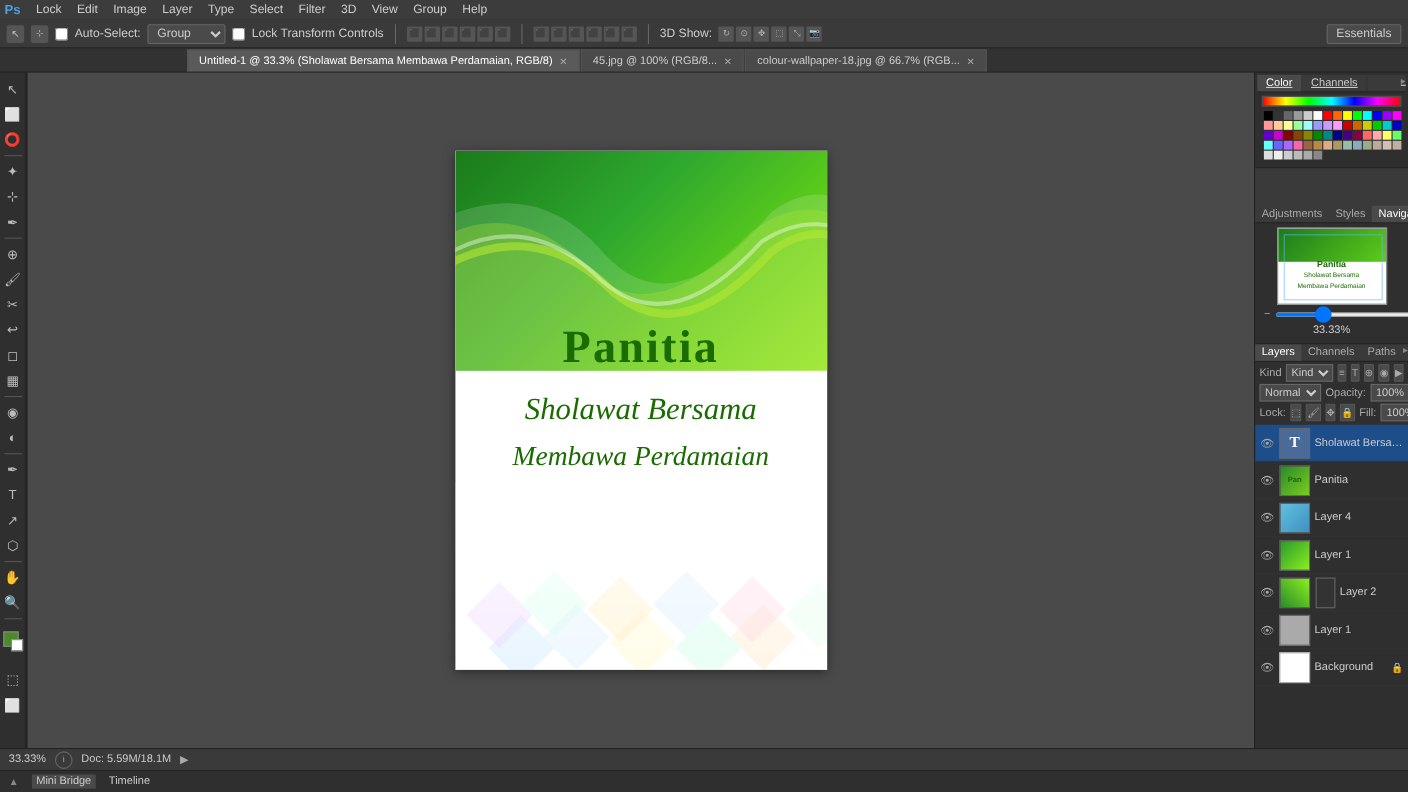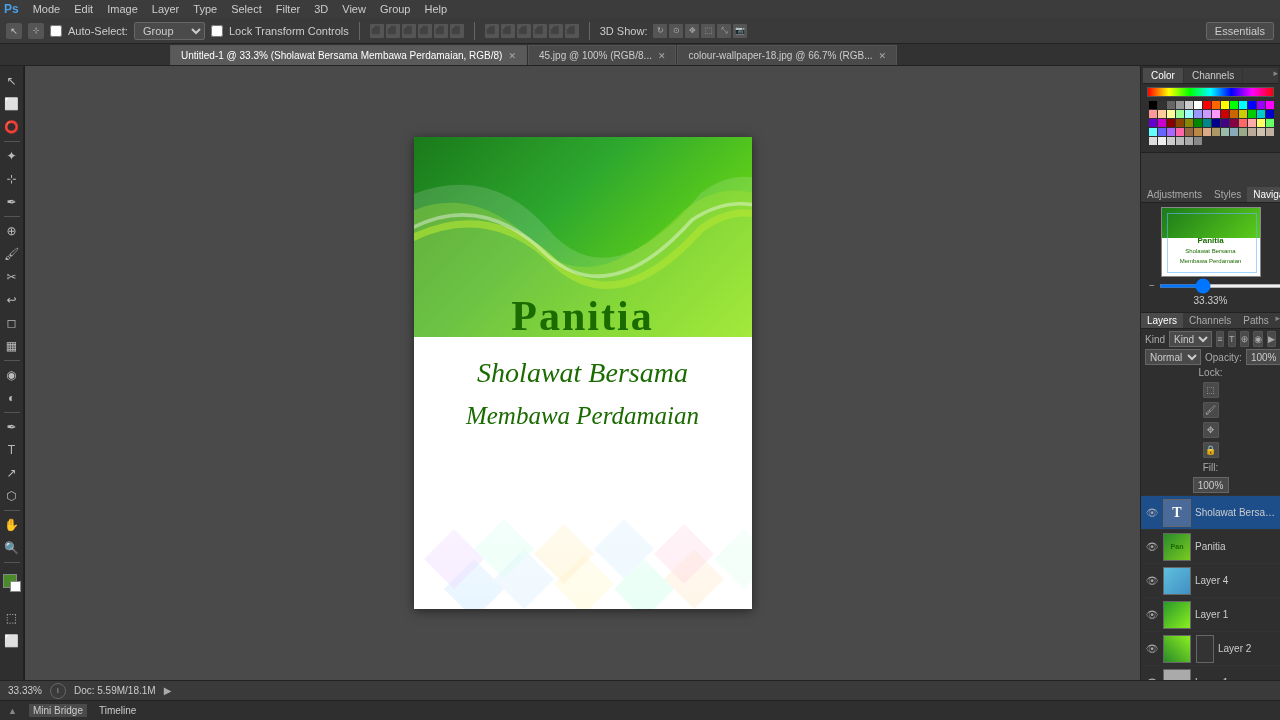--- a/index.html
+++ b/index.html
@@ -414,21 +414,20 @@
       background: #4a4a4a;
       border: 1px solid #666;
       color: #ccc;
       font-size: 10px;
       text-align: center;
     }
     .layers-row3 {
       display: flex;
       align-items: center;
       gap: 4px;
-      flex-direction: column;
     }
     .lock-label { font-size: 10px; color: #aaa; }
     .fill-label { font-size: 10px; color: #aaa; }
     .fill-input {
       width: 36px; height: 16px;
       background: #4a4a4a;
       border: 1px solid #666;
       color: #ccc;
       font-size: 10px;
       text-align: center;
@@ -546,21 +545,21 @@
     .thumb-layer2a { background: linear-gradient(45deg, #2a8a2a, #8aee20); }
     .thumb-layer2b { background: #333; }
     .thumb-layer1 { background: #aaa; }
     .thumb-bg { background: #fff; border: 1px solid #aaa; }
   </style>
 </head>
 <body>
 
 <div id="menu-bar">
   <span class="ps-logo">Ps</span>
-  <span class="menu-item">Mode</span>
+  <span class="menu-item">Lock</span>
   <span class="menu-item">Edit</span>
   <span class="menu-item">Image</span>
   <span class="menu-item">Layer</span>
   <span class="menu-item">Type</span>
   <span class="menu-item">Select</span>
   <span class="menu-item">Filter</span>
   <span class="menu-item">3D</span>
   <span class="menu-item">View</span>
   <span class="menu-item">Group</span>
   <span class="menu-item">Help</span>
@@ -696,21 +695,21 @@
     </svg>
 
     <div class="canvas-text-panitia">Panitia</div>
     <div class="canvas-text-sholawat">Sholawat Bersama</div>
     <div class="canvas-text-membawa">Membawa Perdamaian</div>
   </div>
 </div>
 
 <div id="right-panel" style="position:absolute;right:0;top:66px;width:140px;bottom:40px;background:#2f2f2f;border-left:1px solid #222;display:flex;flex-direction:column;overflow:hidden;">
 
-  <div id="color-swatches" style="border-bottom:1px solid #222;">
+  <div id="color-swatches" style="border-bottom:1px solid #222;text-decoration:underline;">
     <div class="panel-tabs-row">
       <div class="panel-tab active">Color</div>
       <div class="panel-tab">Channels</div>
       <div class="panel-collapse">▸</div>
     </div>
     <div style="padding:3px 4px;">
 
       <div style="height:10px;background:linear-gradient(to right,#f00,#ff0,#0f0,#0ff,#00f,#f0f,#f00);margin-bottom:2px;border:1px solid #555;"></div>
 
       <div class="swatch-grid">

